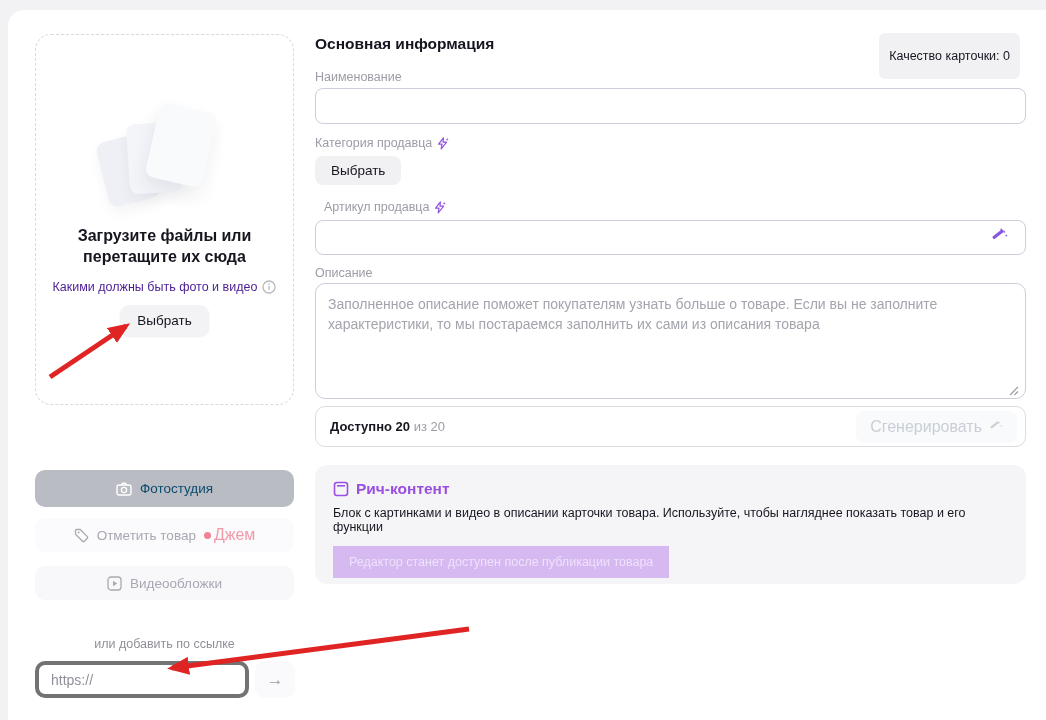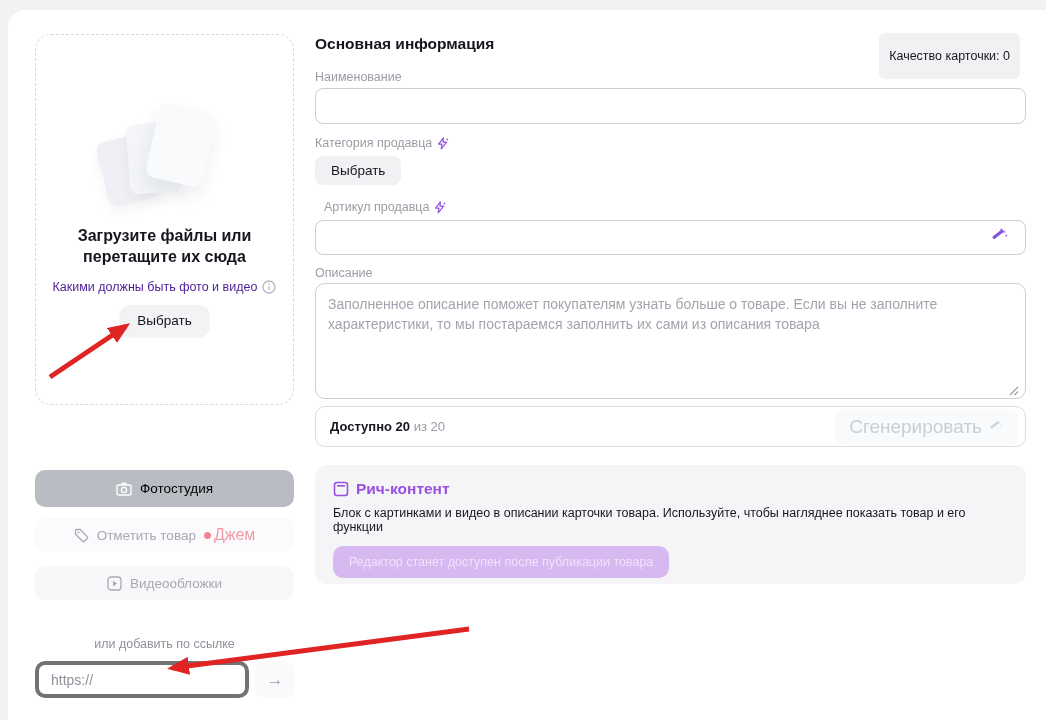--- a/index.html
+++ b/index.html
@@ -41,21 +41,21 @@
     padding:8px 17px; font-size:13.5px; color:#15161f;
     font-family:inherit; box-shadow:0 1px 2px rgba(20,20,40,.08); cursor:pointer;
   }
   .side-btn {
     position:absolute; left:27px; width:259px;
     display:flex; align-items:center; justify-content:center; gap:8px;
     border:none; border-radius:10px; font-family:inherit; font-size:13.5px; cursor:pointer;
   }
   .btn-editor { top:413px; height:37px; color:#33343d;
     background:linear-gradient(90deg,#e2eefb 0%,#e6e8fb 55%,#e9e1fb 100%); }
-  .btn-photostudio { top:460px; height:37px; background:#b9bcc3; color:#000000; }
+  .btn-photostudio { top:460px; height:37px; background:#b9bcc3; color:#0c4a6e; }
   .btn-mark { top:508px; height:34px; background:#fbfbfd; color:#a7a8b1; }
   .btn-video { top:556px; height:34px; background:#f8f8fa; color:#a7a8b1; }
   .mark-badge { display:inline-flex; align-items:center; gap:3px; font-size:16px; color:#f09aa8; }
   .mark-dot { width:7px; height:7px; border-radius:50%; background:#f08396; display:inline-block; }
 
   .link-label {
     position:absolute; left:27px; top:627px; width:259px;
     text-align:center; font-size:12.5px; color:#8f9099;
   }
   .url-input {
@@ -106,32 +106,32 @@
   .resize-grip { position:absolute; left:1000px; top:372px; pointer-events:auto; cursor:nwse-resize; }
   .gen-box {
     position:absolute; left:307px; top:396px; width:711px; height:41px;
     border:1px solid #dcdde2; border-radius:10px;
     display:flex; align-items:center; justify-content:space-between; padding:0 8px 0 14px;
   }
   .gen-left { font-size:13px; color:#15161f; font-weight:bold; }
   .gen-left .muted { color:#9b9ca6; font-weight:normal; }
   .gen-btn {
     background:#f9fafb; border:none; border-radius:8px;
-    padding:7px 14px; font-size:19px; color:#c9ced7; font-family:inherit;
+    padding:7px 14px; font-size:16px; color:#c9ced7; font-family:inherit;
     display:flex; align-items:center; gap:6px; cursor:default;
   }
   .rich-panel {
     position:absolute; left:307px; top:455px; width:711px; height:119px;
     background:#f5f5f8; border-radius:12px; padding:15px 18px;
   }
   .rich-title-row { display:flex; align-items:center; gap:7px; }
   .rich-title { font-size:15.5px; font-weight:bold; color:#9950e0; }
   .rich-desc { margin-top:8px; font-size:12.5px; color:#15161f; }
   .rich-btn {
-    margin-top:12px; background:#d5b9f0; border:none; border-radius:10px;
+    margin-top:12px; background:#d5b9f0; border:none; border-radius:0;
     padding:9px 16px; font-size:12.5px; color:#efe2fc; font-family:inherit; cursor:default;
   }
 
   .arrows-overlay { position:absolute; left:0; top:0; width:1046px; height:720px; pointer-events:none; }
   .icon { display:inline-flex; flex:none; }
 </style>
 </head>
 <body>
 
 <div class="stage">

